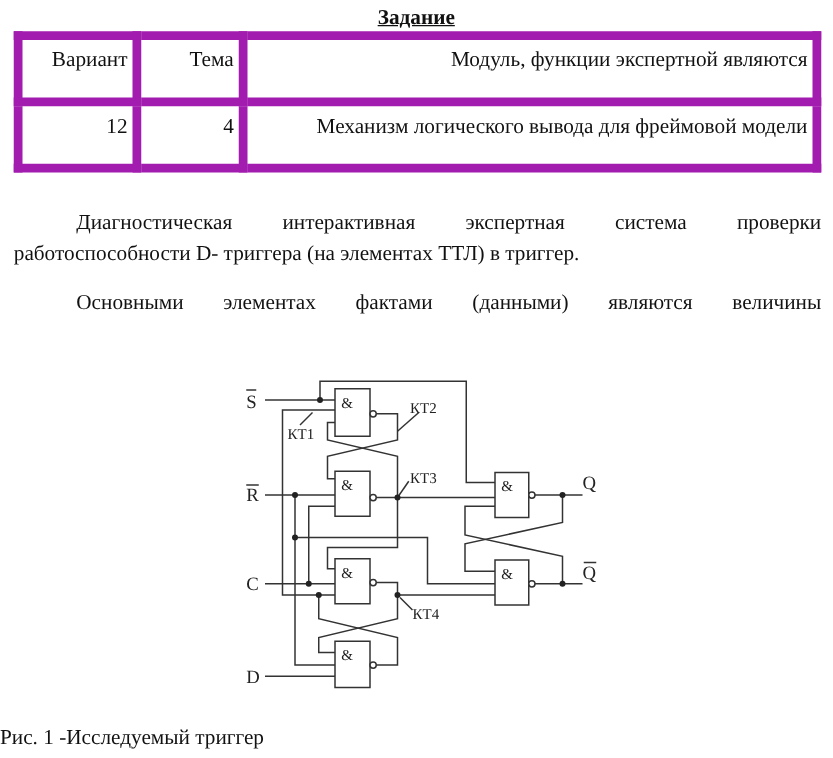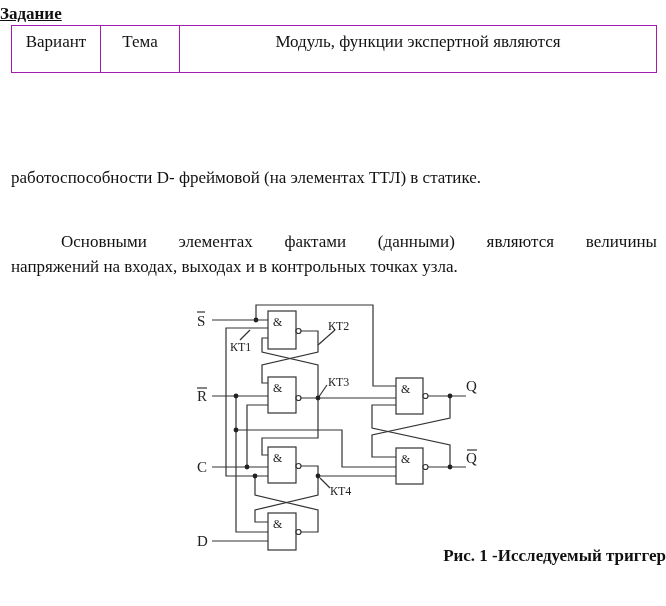--- a/index.html
+++ b/index.html
@@ -1,55 +1,60 @@
 <!DOCTYPE html>
 <html><head>
 <meta charset="utf-8">
 <style>
   html, body { margin:0; padding:0; background:#ffffff; }
   body { width:666px; height:606px; position:relative; overflow:hidden;
          font-family:"Liberation Serif", "DejaVu Serif", serif; color:#111; }
-  .title { position:absolute; left:0; width:666px; top:4px; text-align:left;
+  .title { position:absolute; left:0; width:666px; top:4px; text-align:center;
            font-weight:bold; font-size:17px; text-decoration:underline; }
   table.task { position:absolute; left:11px; top:25px; width:646px; border-collapse:collapse;
                font-size:17px; }
-  table.task td { border:1px solid #a21caf; text-align:center; vertical-align:top; padding:6px 4px 0 4px; }
+  table.task td { border:7px solid #a21caf; text-align:right; vertical-align:top; padding:6px 4px 0 4px; }
   table.task tr.h td { height:40px; }
   table.task tr.r td { height:40px; }
   .para { position:absolute; left:11px; width:646px; font-size:17px; line-height:25px; text-align:justify; }
   .para .l1 { display:block; text-align:justify; text-align-last:justify; text-indent:50px; }
   .para .l2 { display:block; }
   #p1 { top:165px; }
   #p2 { top:229px; }
   svg.circuit { position:absolute; left:0; top:0; }
-  .caption { position:absolute; left:0; width:666px; top:546px; text-align:right; font-size:17px;font-weight:bold; }
+  .caption { position:absolute; left:0; width:666px; top:580px; text-align:left; font-size:17px; }
   .lbl { font-family:"Liberation Serif", serif; font-size:12px; fill:#222; }
   .lblb { font-family:"Liberation Serif", serif; font-size:15px; fill:#222; }
 </style>
 </head>
 <body>
 
 <div class="title">Задание</div>
 
 <table class="task">
   <tbody>
       <tr class="h">
     <td style="width:80px">Вариант</td>
     <td style="width:70px">Тема</td>
     <td>Модуль, функции экспертной являются</td>
   </tr>
+  <tr class="r">
+    <td>12</td>
+    <td>4</td>
+    <td>Механизм логического вывода для фреймовой модели</td>
+  </tr>
 </tbody>
   </table>
 
 <div class="para" id="p1">
-  <span class="l2">работоспособности D- фреймовой (на элементах ТТЛ) в статике.</span>
+  <span class="l1">Диагностическая интерактивная экспертная система проверки</span>
+  <span class="l2">работоспособности D- триггера (на элементах ТТЛ) в триггер.</span>
 </div>
 <div class="para" id="p2">
   <span class="l1">Основными элементах фактами (данными) являются величины</span>
-  <span class="l2">напряжений на входах, выходах и в контрольных точках узла.</span>
 </div>
 
 <svg class="circuit" width="666" height="606" stroke="#333" stroke-width="1.2" fill="none">
 
   <g>
     <rect x="268" y="311" width="28" height="38"></rect>
     <text class="lbl" x="273" y="326" stroke="none">&amp;</text>
     <circle cx="298.5" cy="331" r="2.5" fill="#fff"></circle>
   </g>
   <g>

